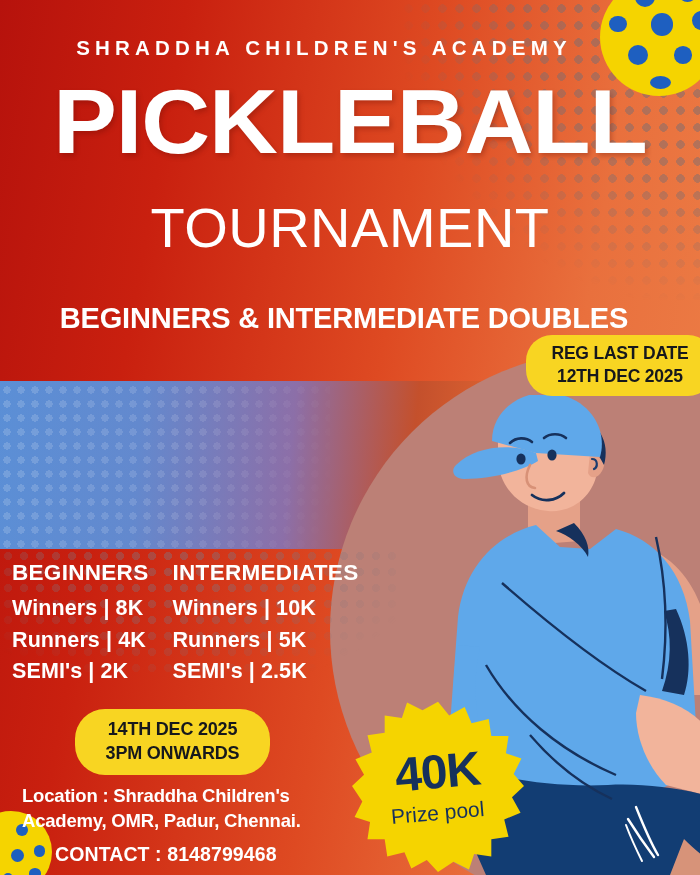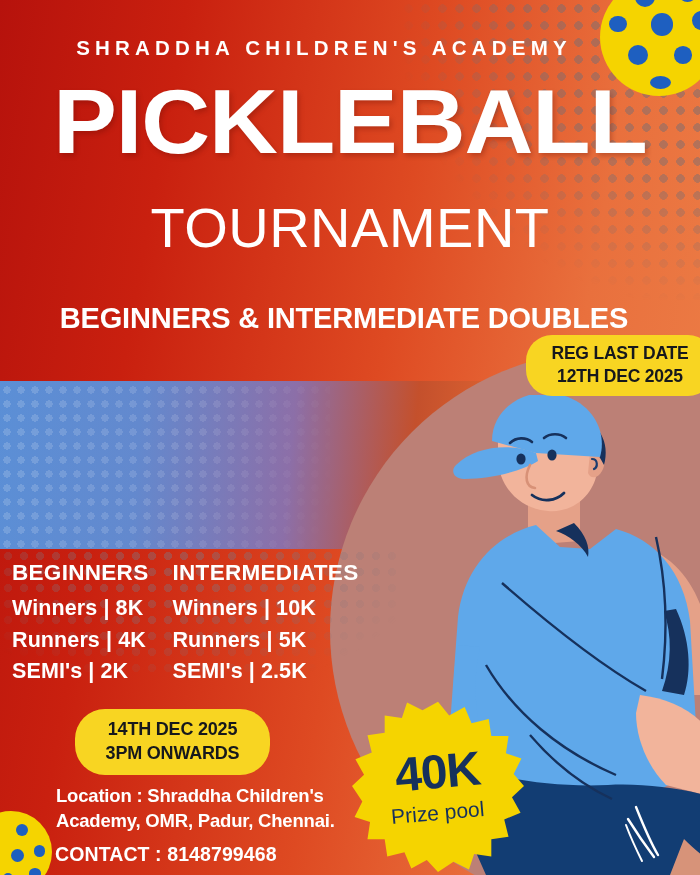--- a/index.html
+++ b/index.html
@@ -108,21 +108,20 @@
     position:absolute; left:75px; top:709px; width:195px;
     background:#F8D522; border-radius:30px; padding:8px 10px 9px;
     text-align:center; color:#16181C; font-weight:bold;
     font-size:18px; line-height:1.36; letter-spacing:-0.2px;
   }
 
   .location {
     position:absolute; left:22px; top:784px; width:330px;
     color:#FFFFFF; font-size:18.5px; font-weight:bold; line-height:1.33;
     letter-spacing:-0.2px;
-    margin-left:34px;
   }
   .contact {
     position:absolute; left:55px; top:843px;
     color:#FFFFFF; font-size:19.5px; font-weight:bold; letter-spacing:0.1px;
   }
 
   
   .prize-pool { position:absolute; left:352px; top:700px; width:172px; height:172px; }
   .prize-pool svg { position:absolute; inset:0; width:100%; height:100%; }
   .prize-pool .pp-text {

